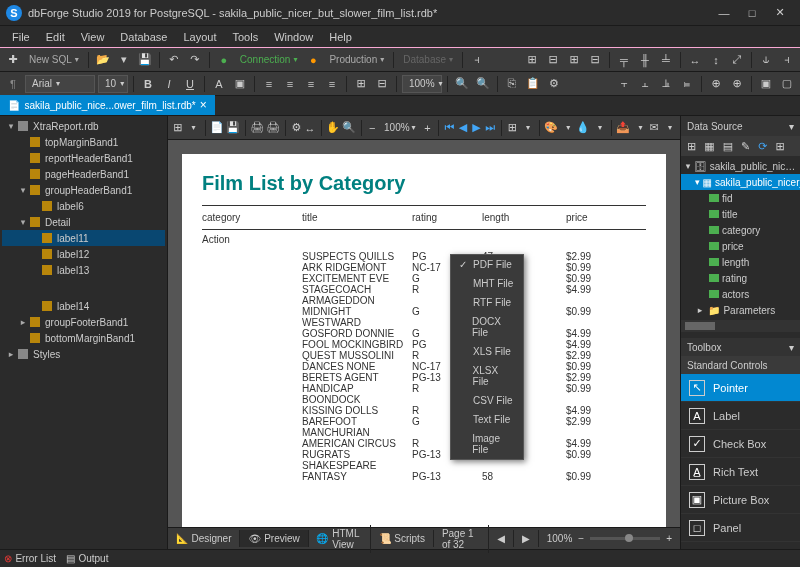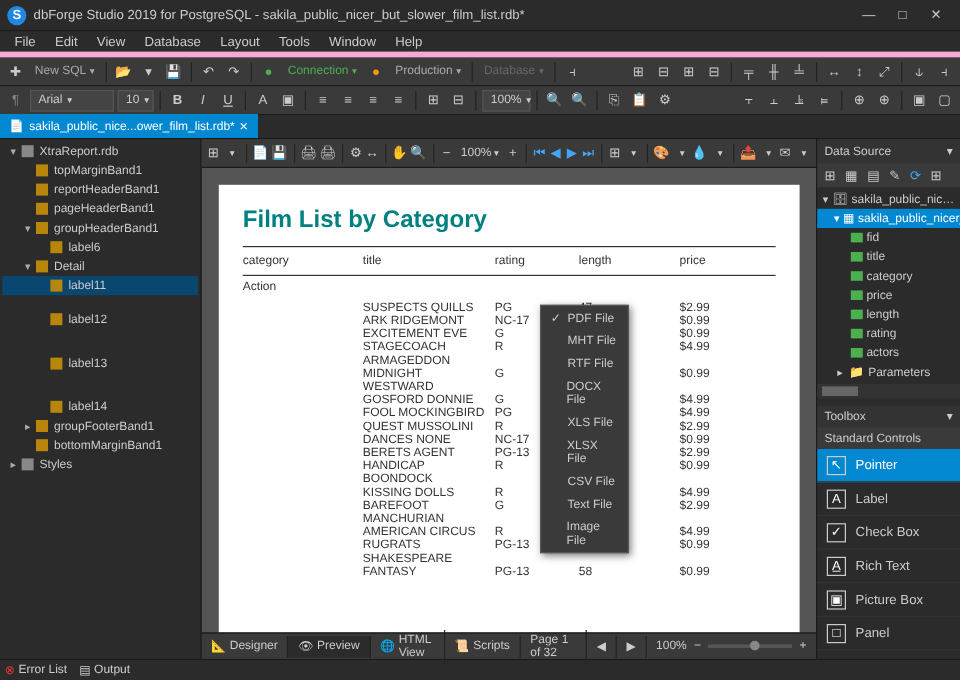--- a/index.html
+++ b/index.html
@@ -1,21 +1,21 @@
 <!DOCTYPE html>
 <html><head>
 <meta charset="utf-8">
 <style>
 *{margin:0;padding:0;box-sizing:border-box;font-family:"Segoe UI",Arial,sans-serif;user-select:none}
 body{width:800px;height:567px;background:#2b2b2b;color:#ccc;font-size:11px;overflow:hidden;position:relative}
 .titlebar{height:26px;background:#2b2b2b;display:flex;align-items:center;padding:0 6px;border-bottom:1px solid #1a1a1a}
 .titlebar .logo{width:16px;height:16px;background:#1e88e5;border-radius:50%;display:flex;align-items:center;justify-content:center;color:#fff;font-weight:bold;font-size:11px;margin-right:6px}
 .titlebar .title{flex:1;color:#ccc;font-size:11px}
 .titlebar .winbtn{width:28px;height:20px;display:flex;align-items:center;justify-content:center;color:#ccc;cursor:pointer}
-.menubar{height:22px;background:#2b2b2b;display:flex;align-items:center;padding:0 4px;border-bottom:5px solid #f9a8d4}
+.menubar{height:22px;background:#2b2b2b;display:flex;align-items:center;padding:0 4px;border-bottom:1px solid #f9a8d4}
 .menubar span{padding:2px 8px;color:#ccc;cursor:pointer}
 .toolbar{height:24px;background:#3a3a3a;display:flex;align-items:center;padding:0 4px;border-bottom:1px solid #1a1a1a;gap:3px}
 .toolbar .btn{min-width:18px;height:18px;display:flex;align-items:center;justify-content:center;color:#ccc;cursor:pointer;font-size:11px}
 .toolbar .sep{width:1px;height:16px;background:#222;margin:0 2px}
 .toolbar .dd{display:flex;align-items:center;padding:0 4px;color:#aaa;cursor:pointer;font-size:10px}
 .toolbar .dd::after{content:"▾";margin-left:3px;font-size:8px}
 .toolbar .green{color:#4caf50}
 .toolbar .orange{color:#ff9800}
 .toolbar2{height:24px;background:#3a3a3a;display:flex;align-items:center;padding:0 4px;border-bottom:1px solid #1a1a1a;gap:3px}
 .toolbar2 .sep{width:1px;height:16px;background:#222;margin:0 2px}
@@ -237,26 +237,26 @@
           <div class="node" style="padding-left: 16px;">
             <span class="exp">▾</span>
             <span class="ic"></span>
             <span class="lbl">Detail</span>
           </div>
           <div class="node sel" style="padding-left: 28px;">
             <span class="exp"></span>
             <span class="ic"></span>
             <span class="lbl">label11</span>
           </div>
-          <div class="node" style="padding-left: 28px; margin-top: 12px;">
+          <div class="node" style="padding-left: 28px;">
             <span class="exp"></span>
             <span class="ic"></span>
             <span class="lbl">label12</span>
           </div>
-          <div class="node" style="padding-left: 28px; margin-top: 21px;">
+          <div class="node" style="padding-left: 28px;">
             <span class="exp"></span>
             <span class="ic"></span>
             <span class="lbl">label13</span>
           </div>
           <div class="node" style="padding-left: 28px; margin-top: 20px;">
             <span class="exp"></span>
             <span class="ic"></span>
             <span class="lbl">label14</span>
           </div>
           <div class="node" style="padding-left: 16px;">

